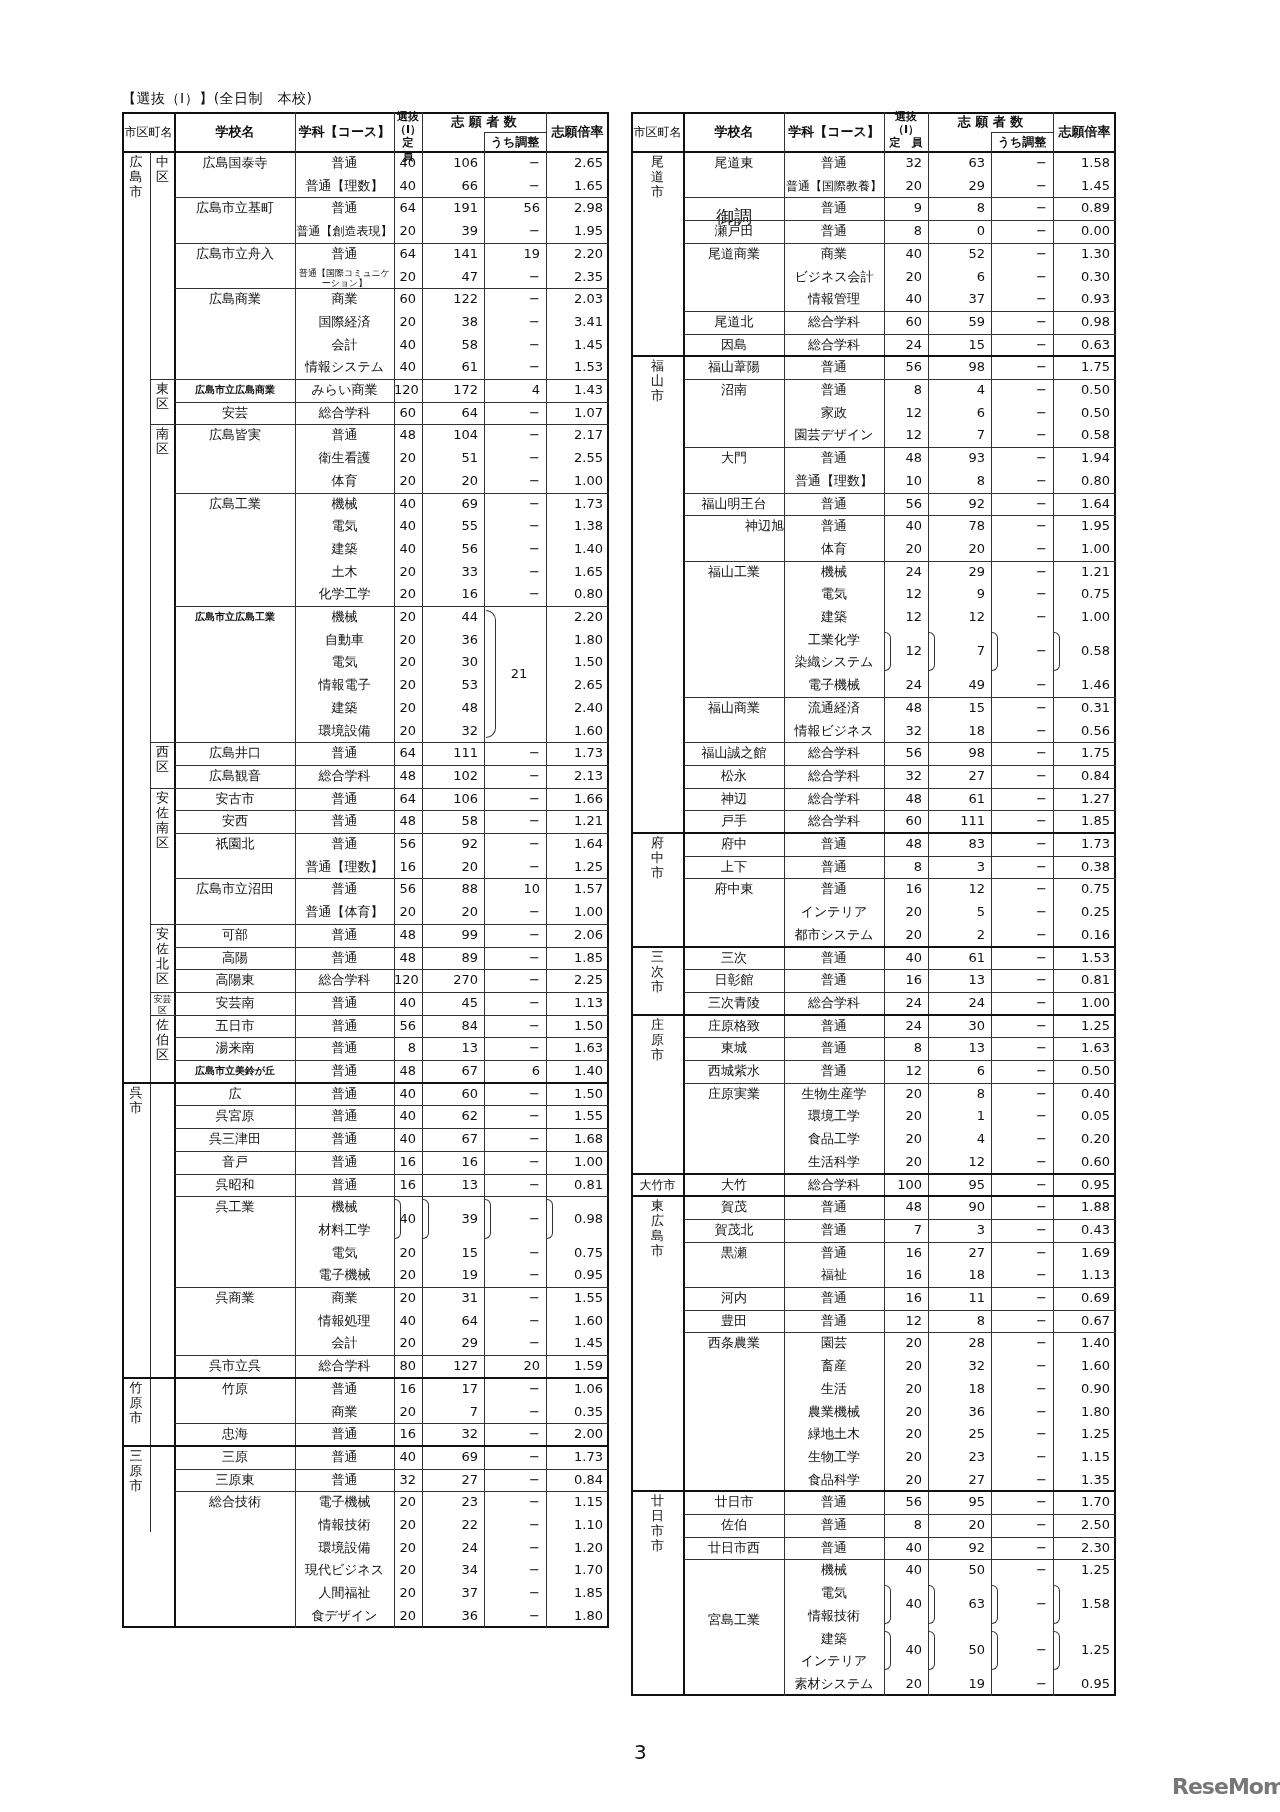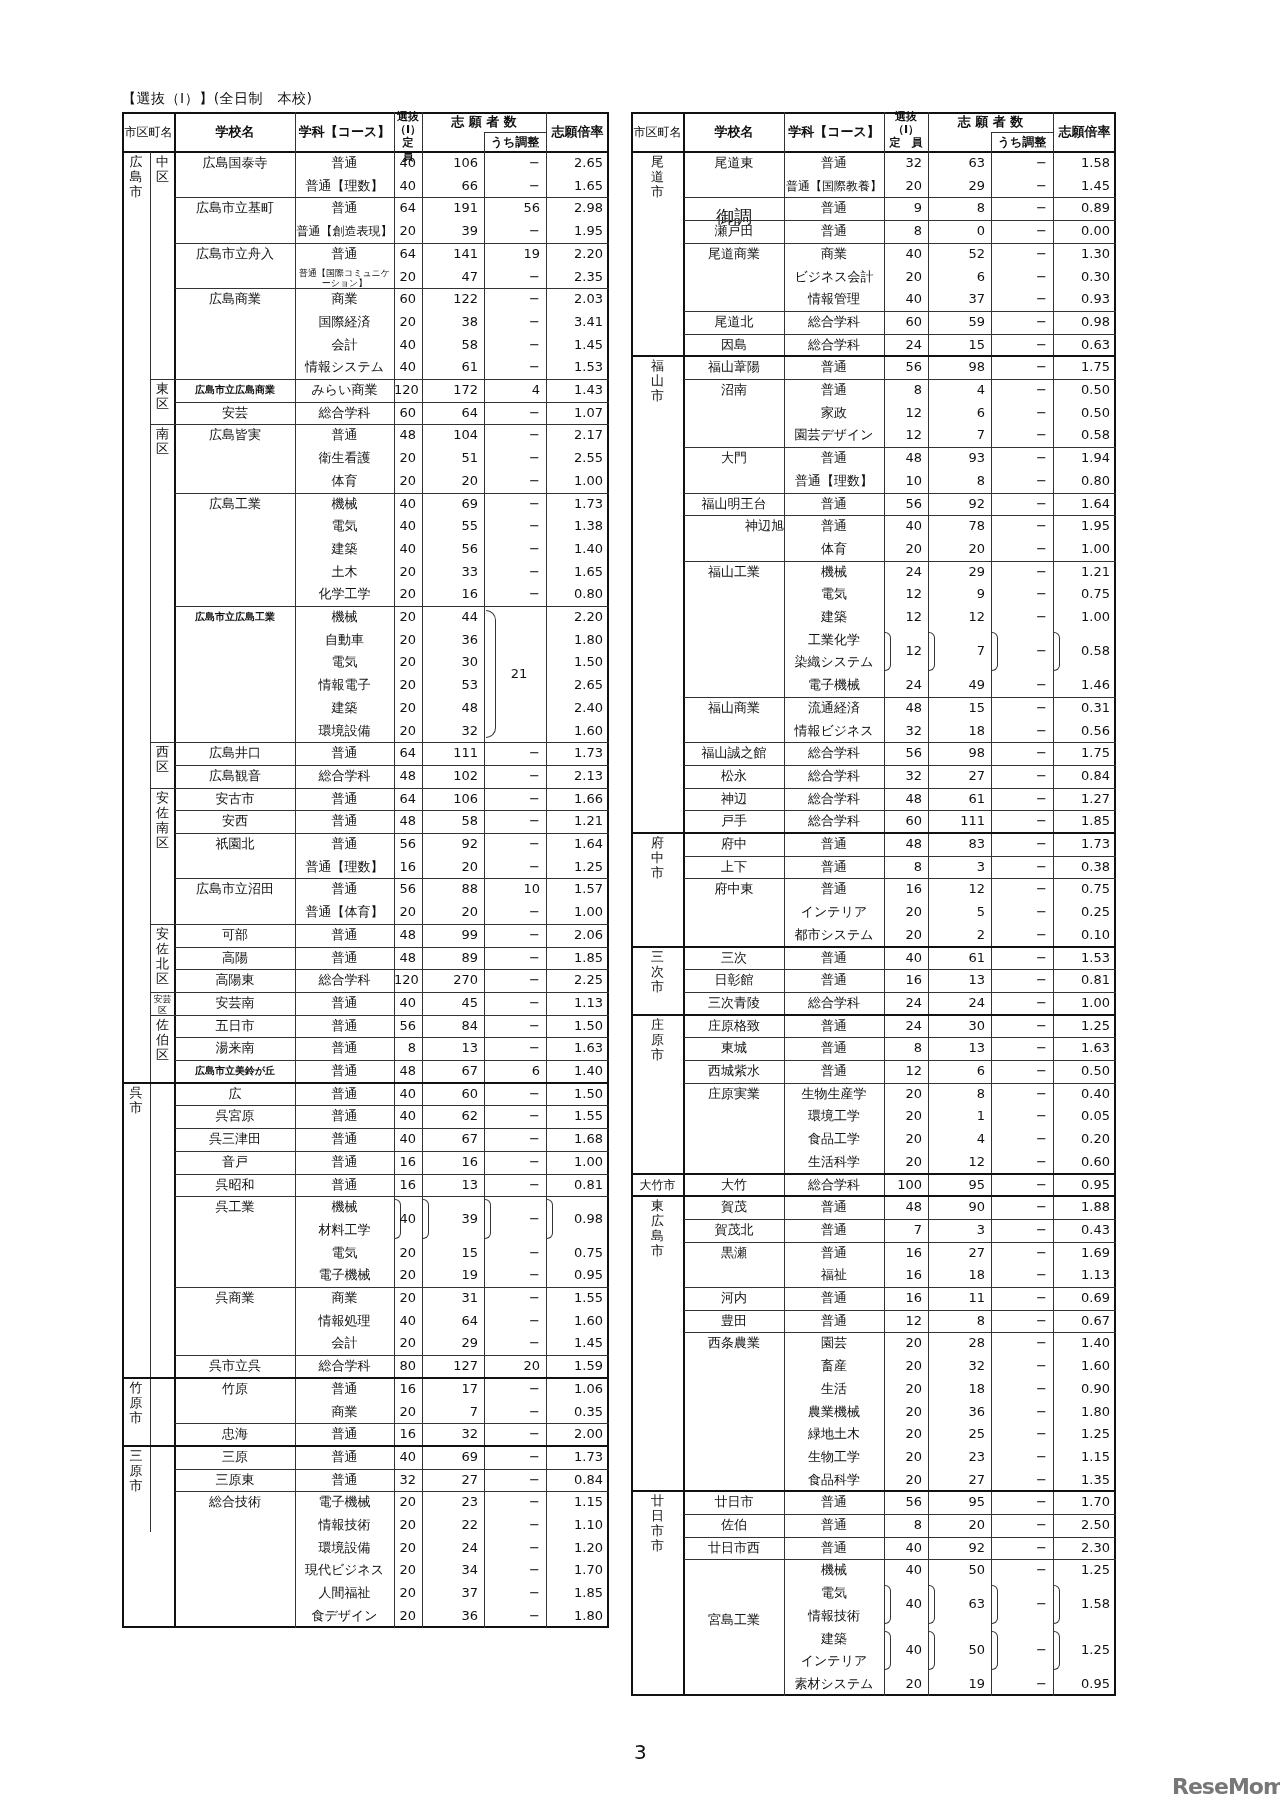--- a/index.html
+++ b/index.html
@@ -702,21 +702,21 @@
 <div class="cell r" style="left: 1053px; top: 878.4px; width: 63px;">0.75</div>
 <div class="cell c" style="left: 784px; top: 901.1px; width: 100px; font-size: 13px;">インテリア</div>
 <div class="cell r" style="left: 884px; top: 901.1px; width: 44px;">20</div>
 <div class="cell r" style="left: 928px; top: 901.1px; width: 63px;">5</div>
 <div class="cell r" style="left: 991px; top: 901.1px; width: 62px;">−</div>
 <div class="cell r" style="left: 1053px; top: 901.1px; width: 63px;">0.25</div>
 <div class="cell c" style="left: 784px; top: 923.8px; width: 100px; font-size: 13px;">都市システム</div>
 <div class="cell r" style="left: 884px; top: 923.8px; width: 44px;">20</div>
 <div class="cell r" style="left: 928px; top: 923.8px; width: 63px;">2</div>
 <div class="cell r" style="left: 991px; top: 923.8px; width: 62px;">−</div>
-<div class="cell r" style="left: 1053px; top: 923.8px; width: 63px;">0.10</div>
+<div class="cell r" style="left: 1053px; top: 923.8px; width: 63px;">0.16</div>
 <div class="vert" style="left: 631px; top: 835px; width: 53px; white-space: pre-line;">府
 中
 市</div>
 <div class="hlb" style="left: 631px; top: 945.5px; width: 485px;"></div>
 <div class="cell c" style="left: 684px; top: 946.5px; width: 100px; font-size: 13px; font-weight: normal;">三次</div>
 <div class="cell c" style="left: 784px; top: 946.5px; width: 100px; font-size: 13px;">普通</div>
 <div class="cell r" style="left: 884px; top: 946.5px; width: 44px;">40</div>
 <div class="cell r" style="left: 928px; top: 946.5px; width: 63px;">61</div>
 <div class="cell r" style="left: 991px; top: 946.5px; width: 62px;">−</div>
 <div class="cell r" style="left: 1053px; top: 946.5px; width: 63px;">1.53</div>

